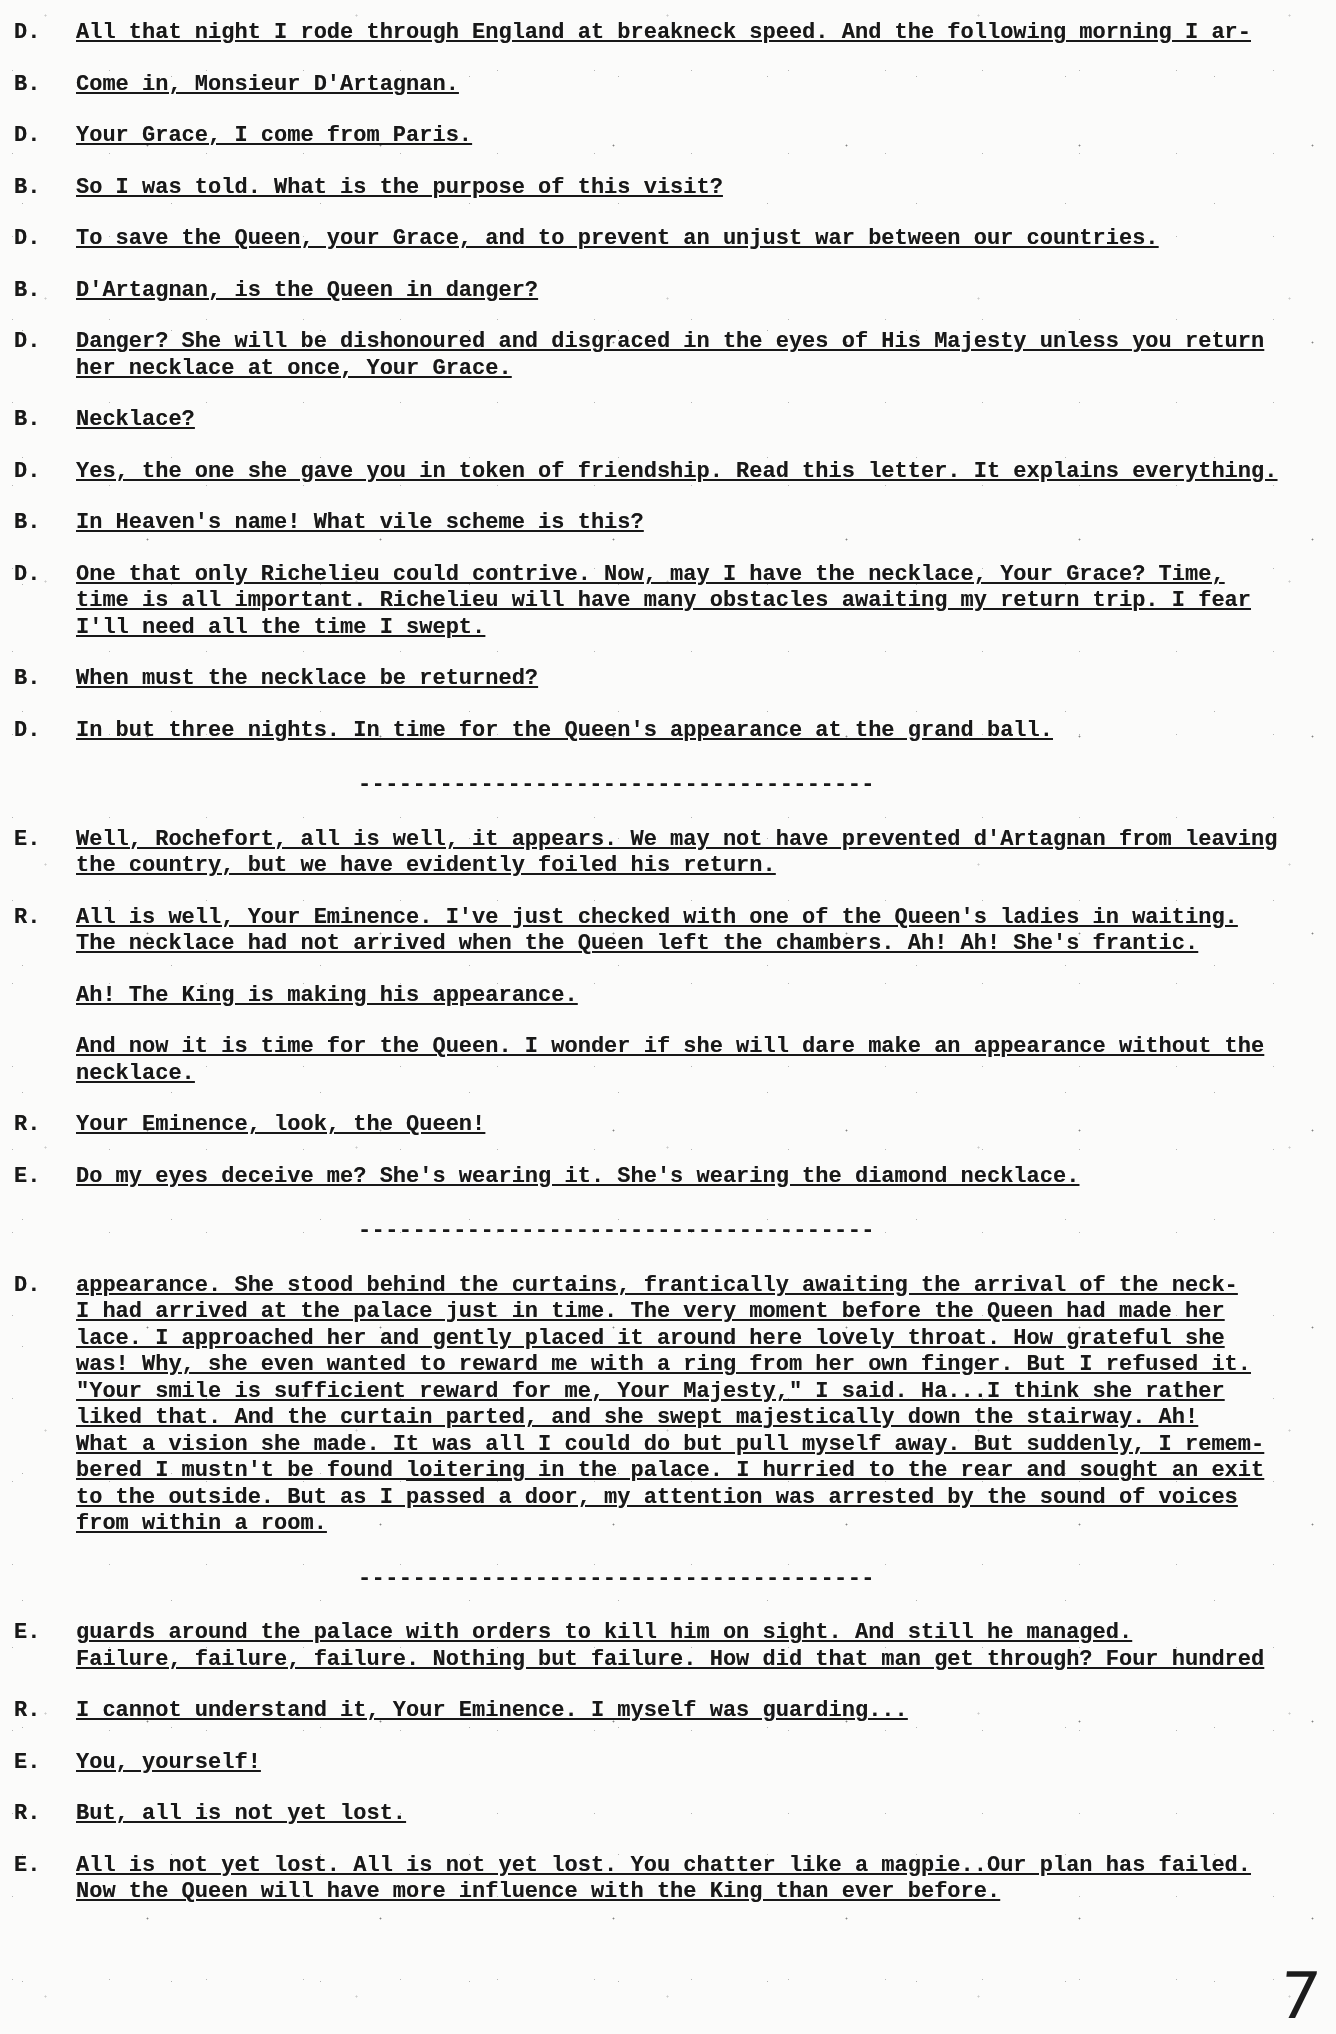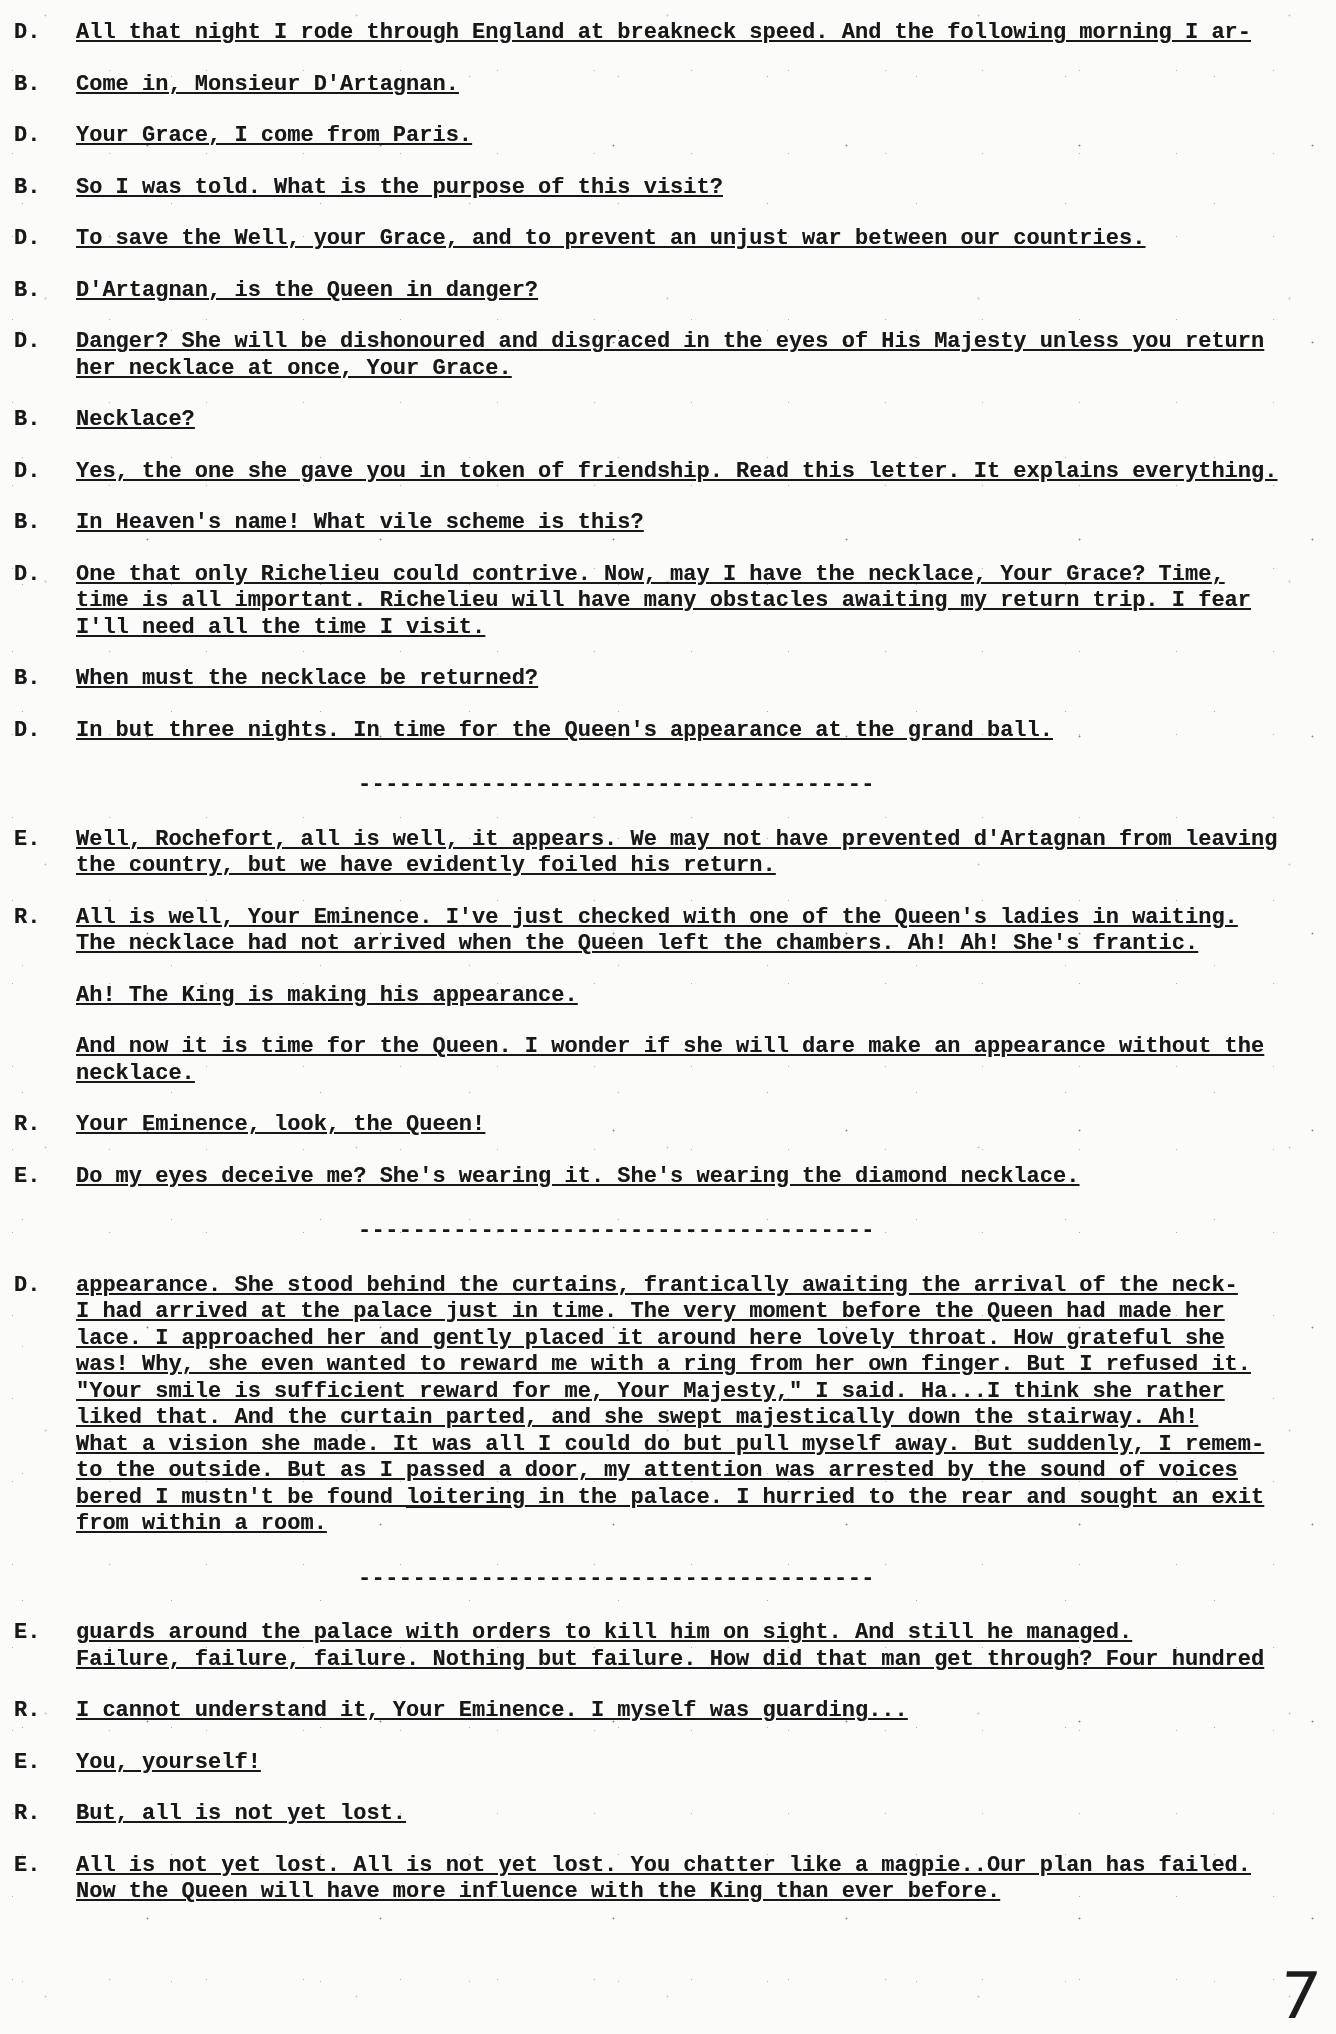--- a/index.html
+++ b/index.html
@@ -88,21 +88,21 @@
       </div>
       <div class="entry">
         <div class="speaker">B.</div>
         <div class="lines">
           <div class="line">So I was told. What is the purpose of this visit?</div>
         </div>
       </div>
       <div class="entry">
         <div class="speaker">D.</div>
         <div class="lines">
-          <div class="line">To save the Well, your Grace, and to prevent an unjust war between our countries.</div>
+          <div class="line">To save the Queen, your Grace, and to prevent an unjust war between our countries.</div>
         </div>
       </div>
       <div class="entry">
         <div class="speaker">B.</div>
         <div class="lines">
           <div class="line">D'Artagnan, is the Queen in danger?</div>
         </div>
       </div>
       <div class="entry">
         <div class="speaker">D.</div>
@@ -127,21 +127,21 @@
         <div class="speaker">B.</div>
         <div class="lines">
           <div class="line">In Heaven's name! What vile scheme is this?</div>
         </div>
       </div>
       <div class="entry">
         <div class="speaker">D.</div>
         <div class="lines">
           <div class="line">One that only Richelieu could contrive. Now, may I have the necklace, Your Grace? Time,</div>
           <div class="line">time is all important. Richelieu will have many obstacles awaiting my return trip. I fear</div>
-          <div class="line">I'll need all the time I visit.</div>
+          <div class="line">I'll need all the time I swept.</div>
         </div>
       </div>
       <div class="entry">
         <div class="speaker">B.</div>
         <div class="lines">
           <div class="line">When must the necklace be returned?</div>
         </div>
       </div>
       <div class="entry">
         <div class="speaker">D.</div>
@@ -193,22 +193,22 @@
       <div class="entry">
         <div class="speaker">D.</div>
         <div class="lines">
           <div class="line">appearance. She stood behind the curtains, frantically awaiting the arrival of the neck-</div>
           <div class="line">I had arrived at the palace just in time. The very moment before the Queen had made her</div>
           <div class="line">lace. I approached her and gently placed it around here lovely throat. How grateful she</div>
           <div class="line">was! Why, she even wanted to reward me with a ring from her own finger. But I refused it.</div>
           <div class="line">"Your smile is sufficient reward for me, Your Majesty," I said. Ha...I think she rather</div>
           <div class="line">liked that. And the curtain parted, and she swept majestically down the stairway. Ah!</div>
           <div class="line">What a vision she made. It was all I could do but pull myself away. But suddenly, I remem-</div>
+          <div class="line"><span>bered I mustn't be found </span><span class="u">loitering</span><span> in the palace. I hurried to the rear and sought an exit</span></div>
           <div class="line">to the outside. But as I passed a door, my attention was arrested by the sound of voices</div>
-          <div class="line"><span>bered I mustn't be found </span><span class="u">loitering</span><span> in the palace. I hurried to the rear and sought an exit</span></div>
           <div class="line">from within a room.</div>
         </div>
       </div>
       <div class="divider-row"><span>--------------------------------------</span></div>
       <div class="entry">
         <div class="speaker">E.</div>
         <div class="lines">
           <div class="line">guards around the palace with orders to kill him on sight. And still he managed.</div>
           <div class="line">Failure, failure, failure. Nothing but failure. How did that man get through? Four hundred</div>
         </div>

